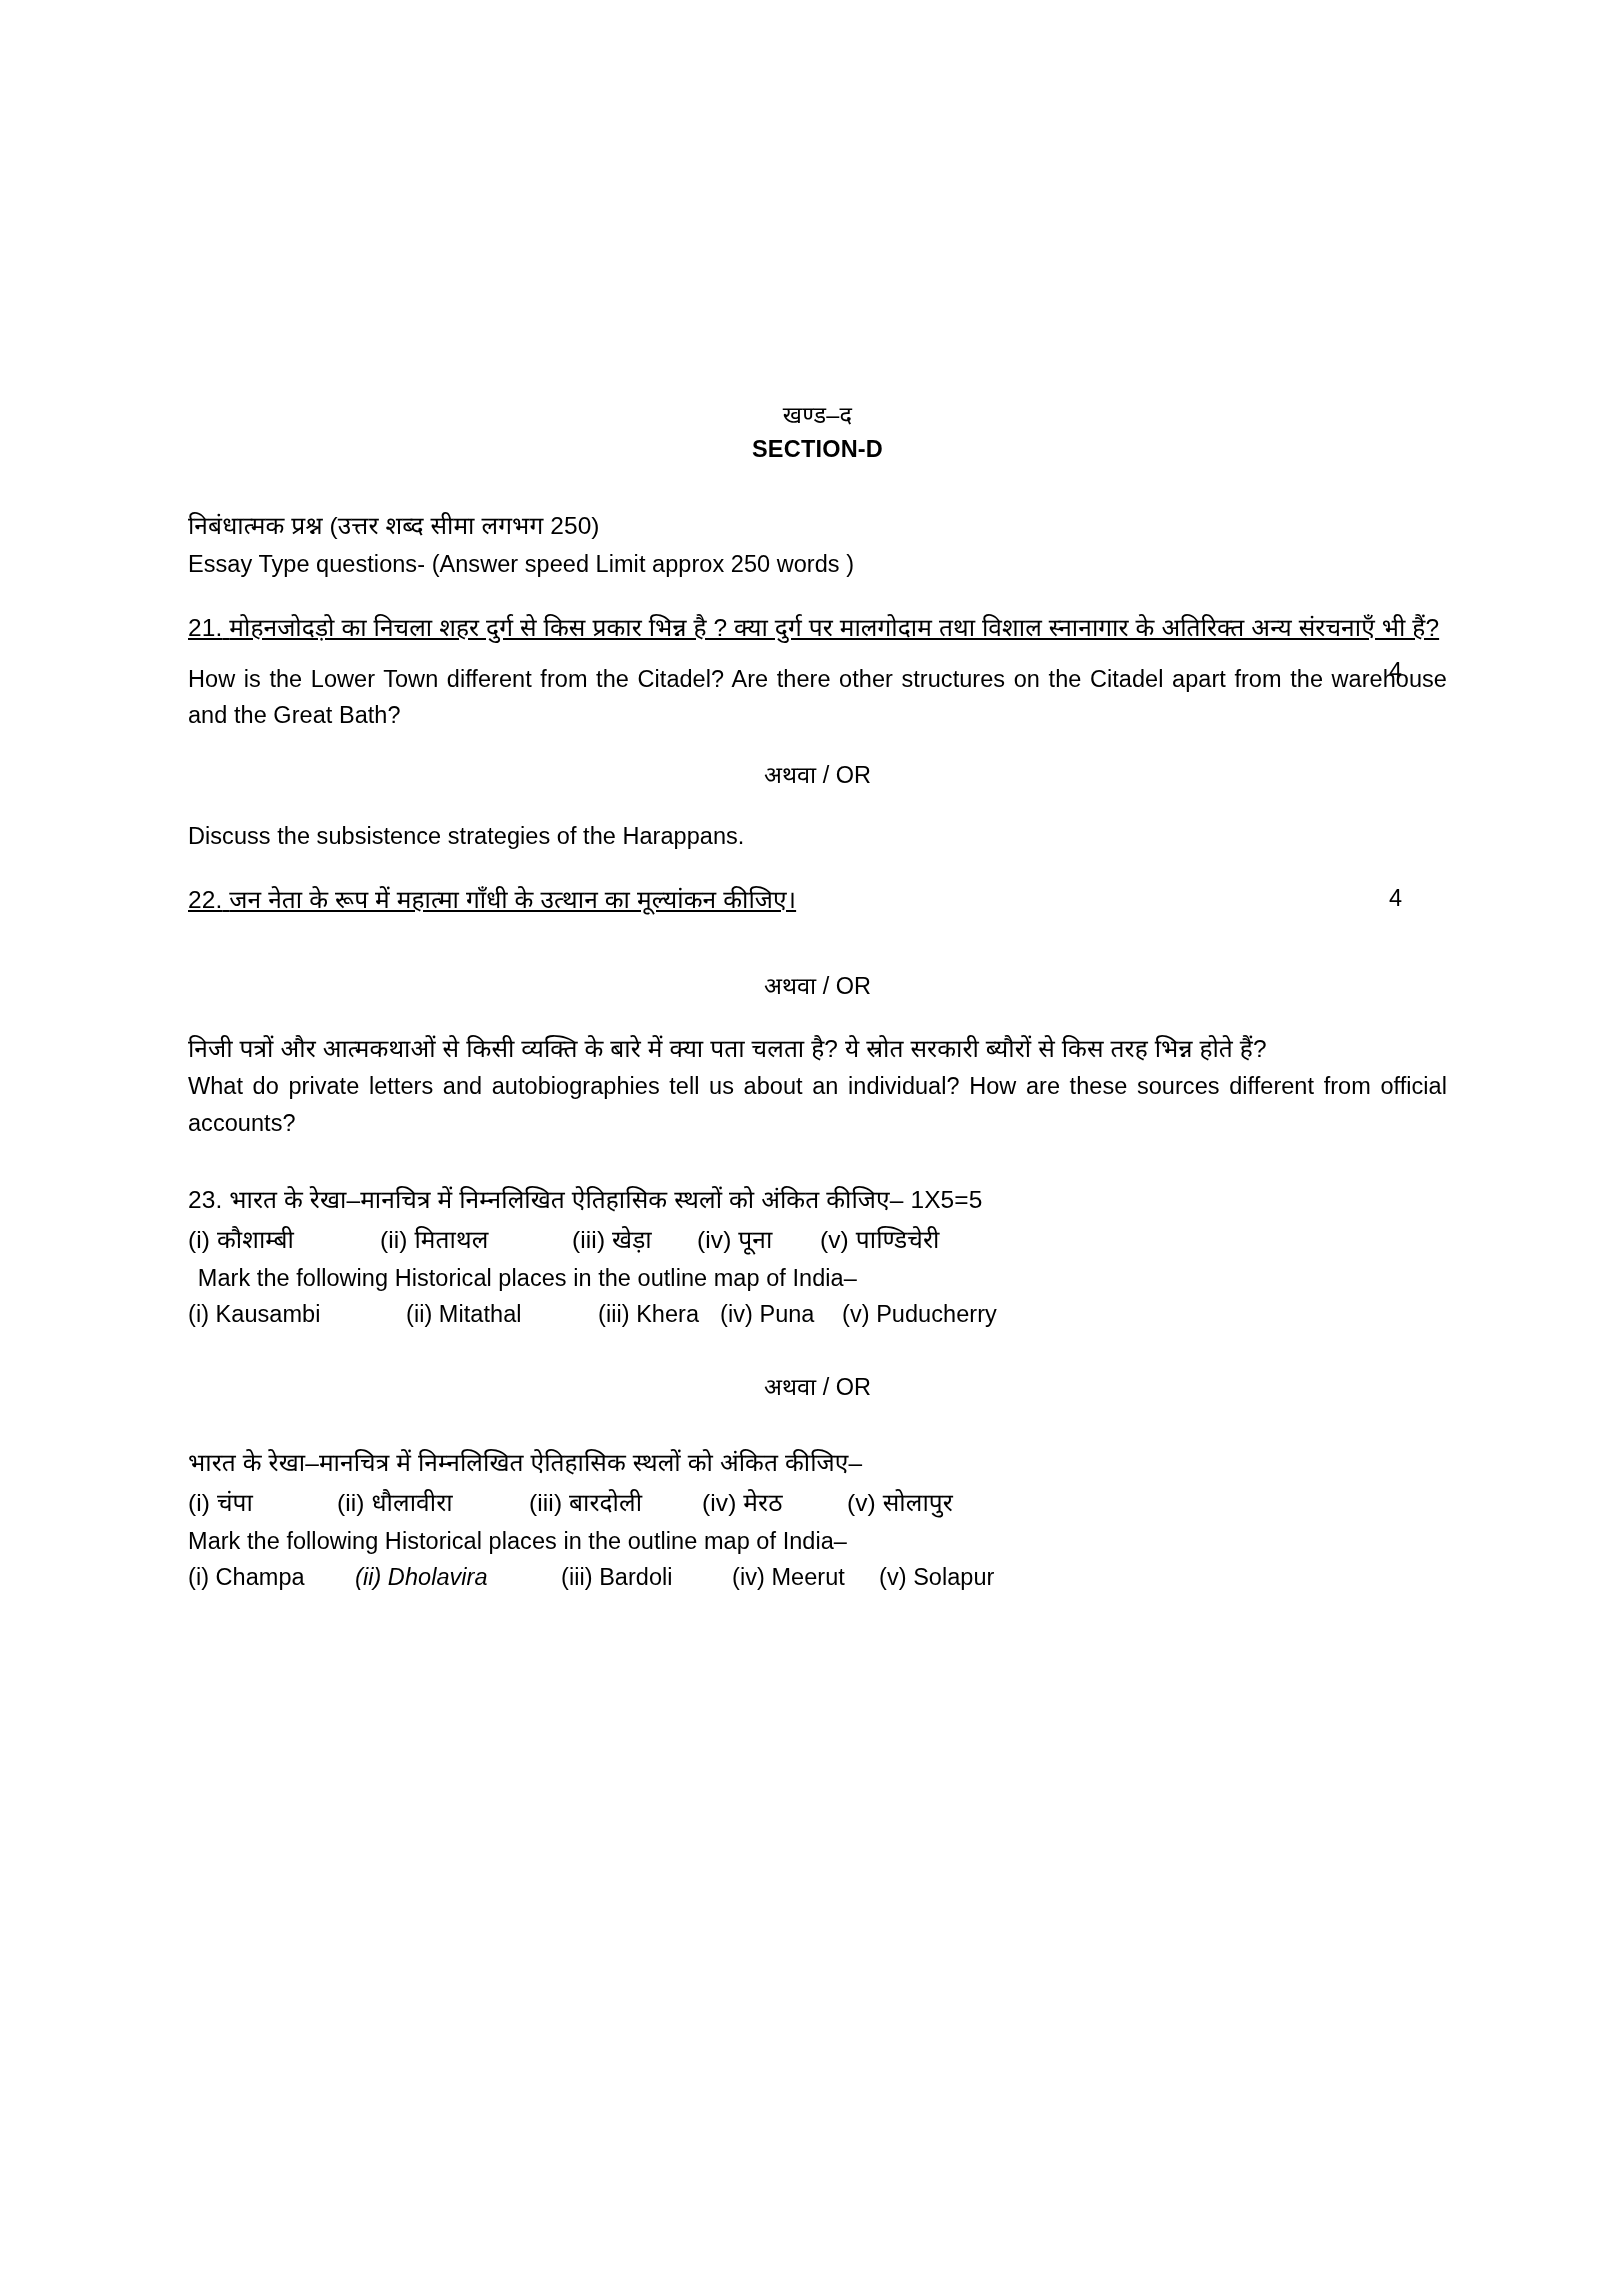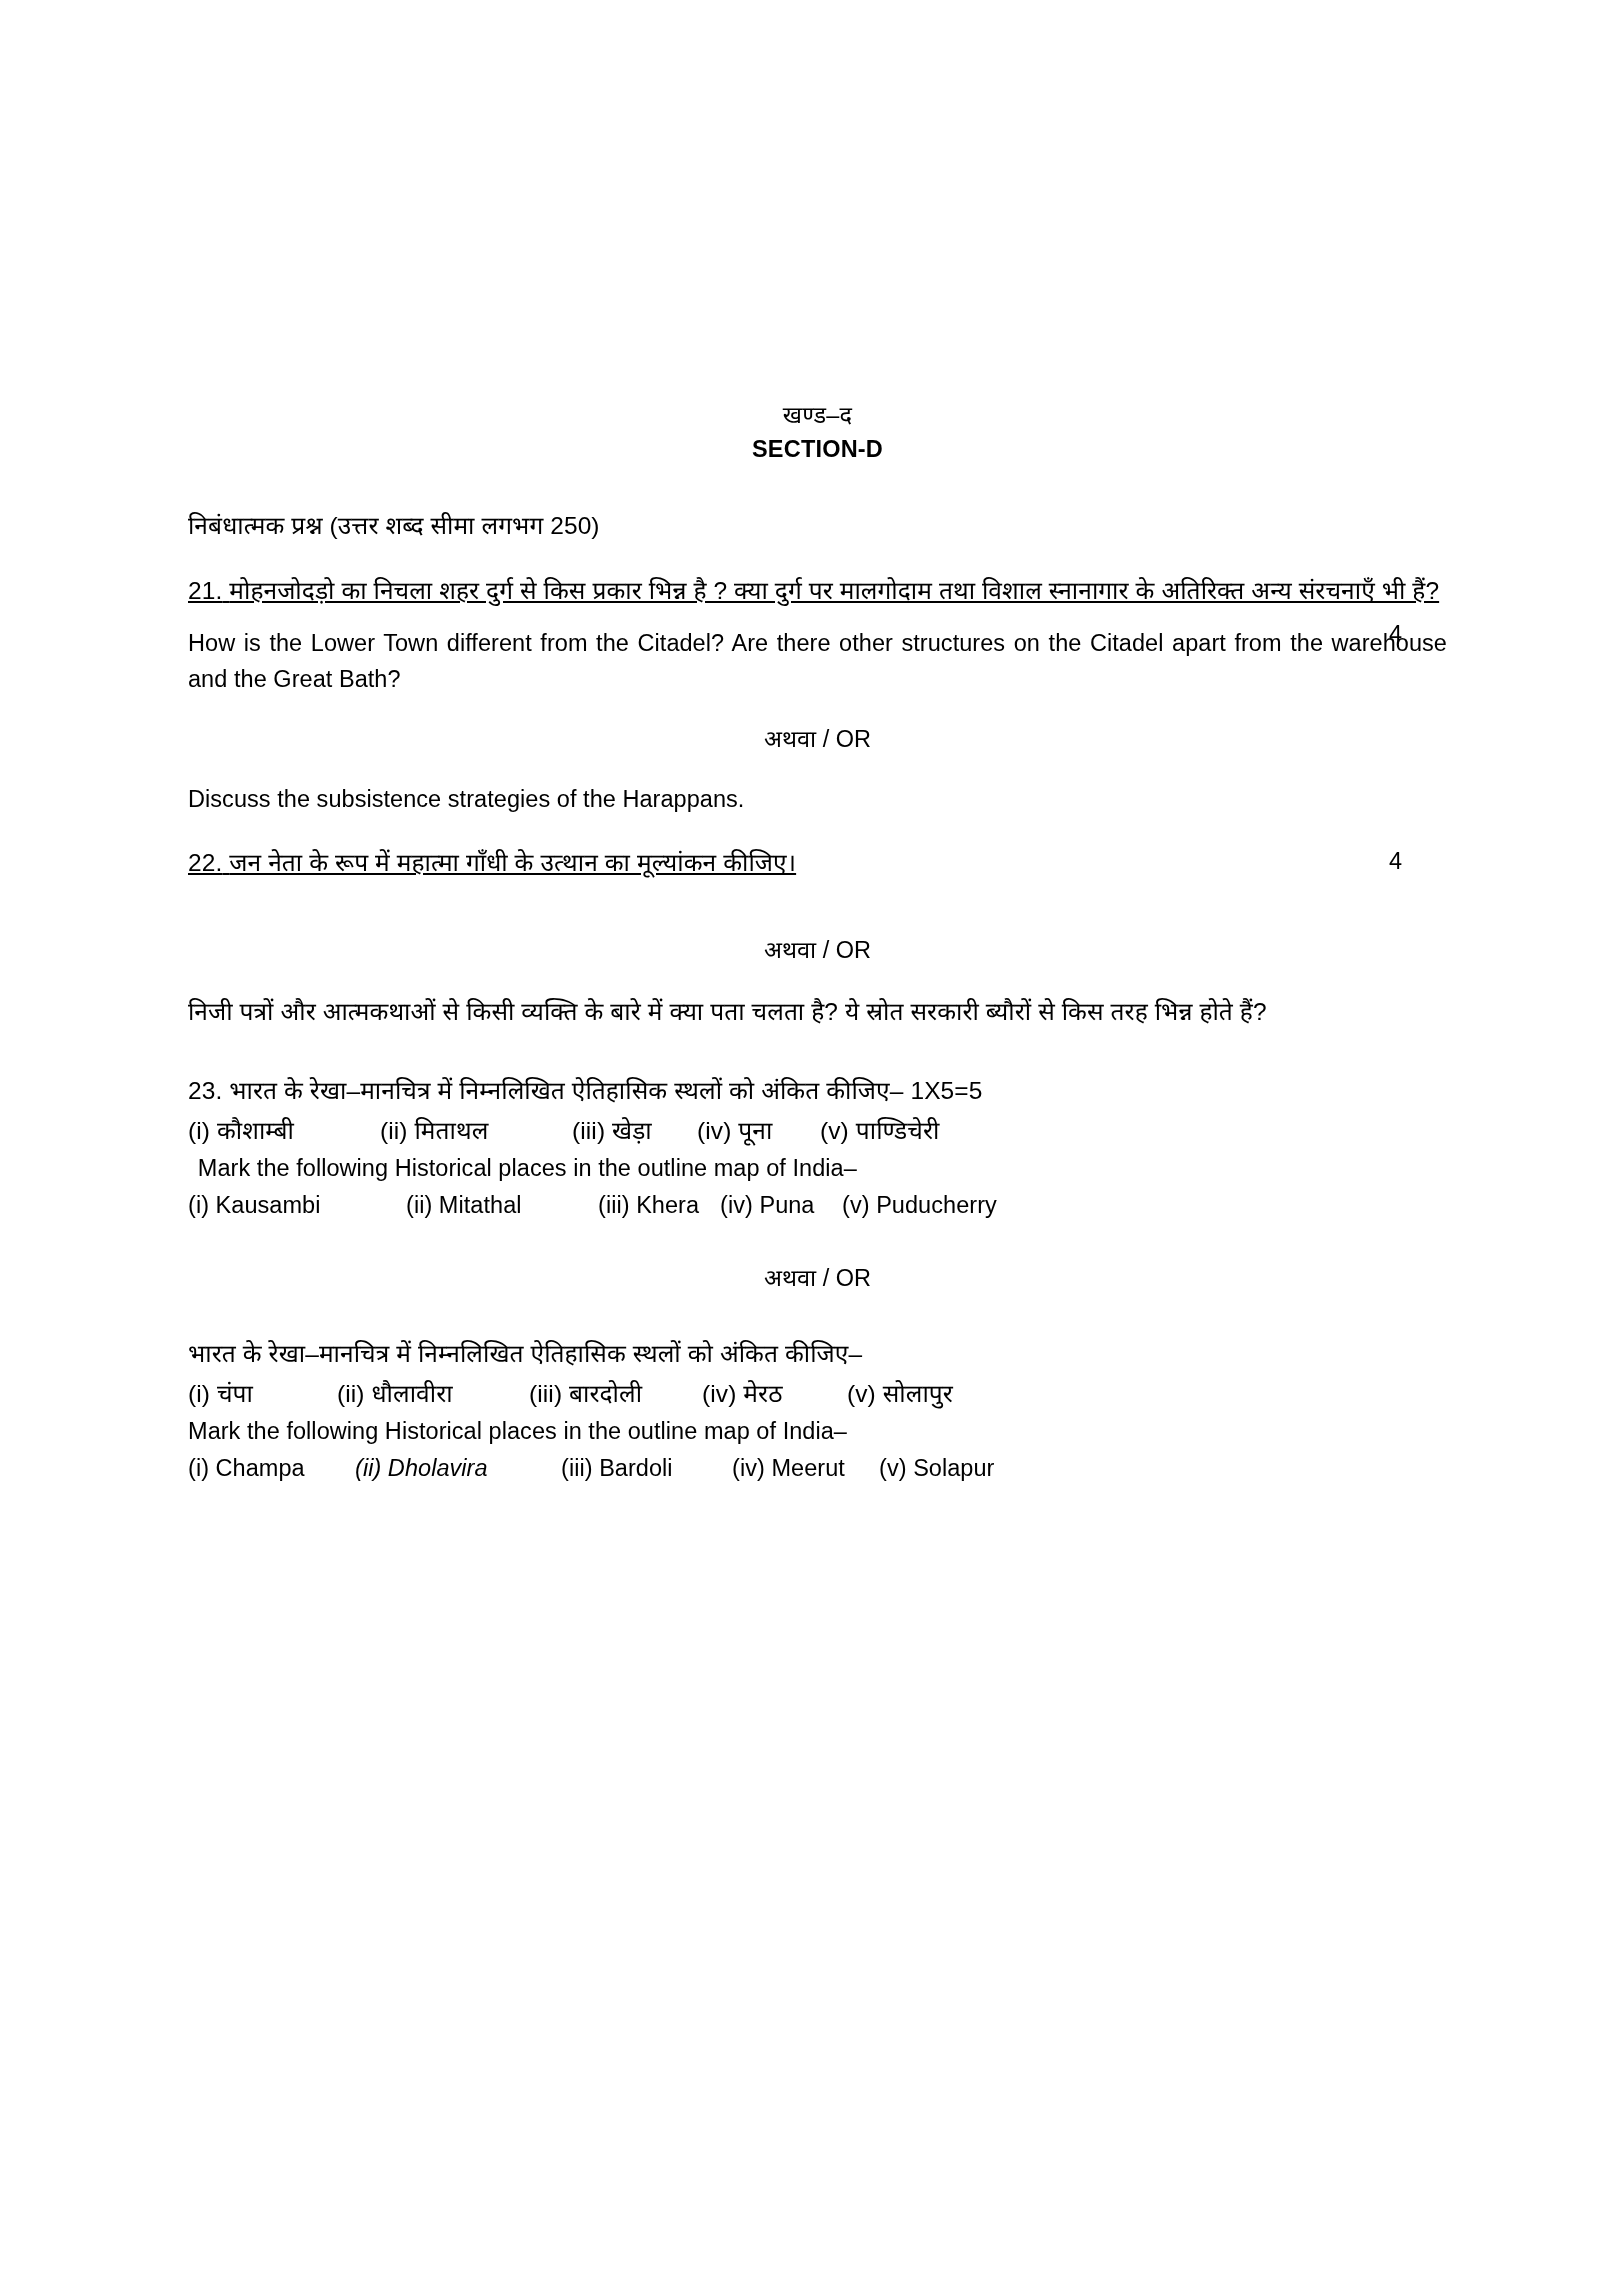--- a/index.html
+++ b/index.html
@@ -120,20 +120,21 @@
 
 <div class="page">
   <div class="content">
 
     <div class="centered section-hindi">खण्ड–द</div>
     <div class="centered section-en">SECTION-D</div>
 
     <div class="gap-md"></div>
 
     <div class="hindi">निबंधात्मक प्रश्न (उत्तर शब्द सीमा लगभग 250)</div>
+    <div class="english">Essay Type questions- (Answer speed Limit approx 250 words )</div>
 
     <div class="gap-sm"></div>
 
     <div class="qrow">
       <div class="hindi justify">
         <span>21.</span>
         <span>मोहनजोदड़ो का निचला शहर दुर्ग से किस प्रकार भिन्न है ? क्या दुर्ग पर मालगोदाम तथा विशाल स्नानागार के अतिरिक्त अन्य संरचनाएँ भी हैं?</span>
       </div>
       <div class="marks marks-q21">4</div>
     </div>
@@ -163,20 +164,21 @@
     <div class="gap-sm"></div>
 
 
     <div class="gap-sm"></div>
 
     <div class="or">अथवा / OR</div>
 
     <div class="gap-sm"></div>
 
     <div class="hindi justify">निजी पत्रों और आत्मकथाओं से किसी व्यक्ति के बारे में क्या पता चलता है? ये स्रोत सरकारी ब्यौरों से किस तरह भिन्न होते हैं?</div>
+    <div class="english justify">What do private letters and autobiographies tell us about an individual? How are these sources different from official accounts?</div>
 
     <div class="gap-md"></div>
 
     <div class="hindi q23-line">
       <span>23.</span>
       <span>भारत के  रेखा–मानचित्र में निम्नलिखित ऐतिहासिक स्थलों को अंकित कीजिए–</span>
       <span>1X5=5</span>
     </div>
 
     <div class="hindi q23-line places places-hi-1">

